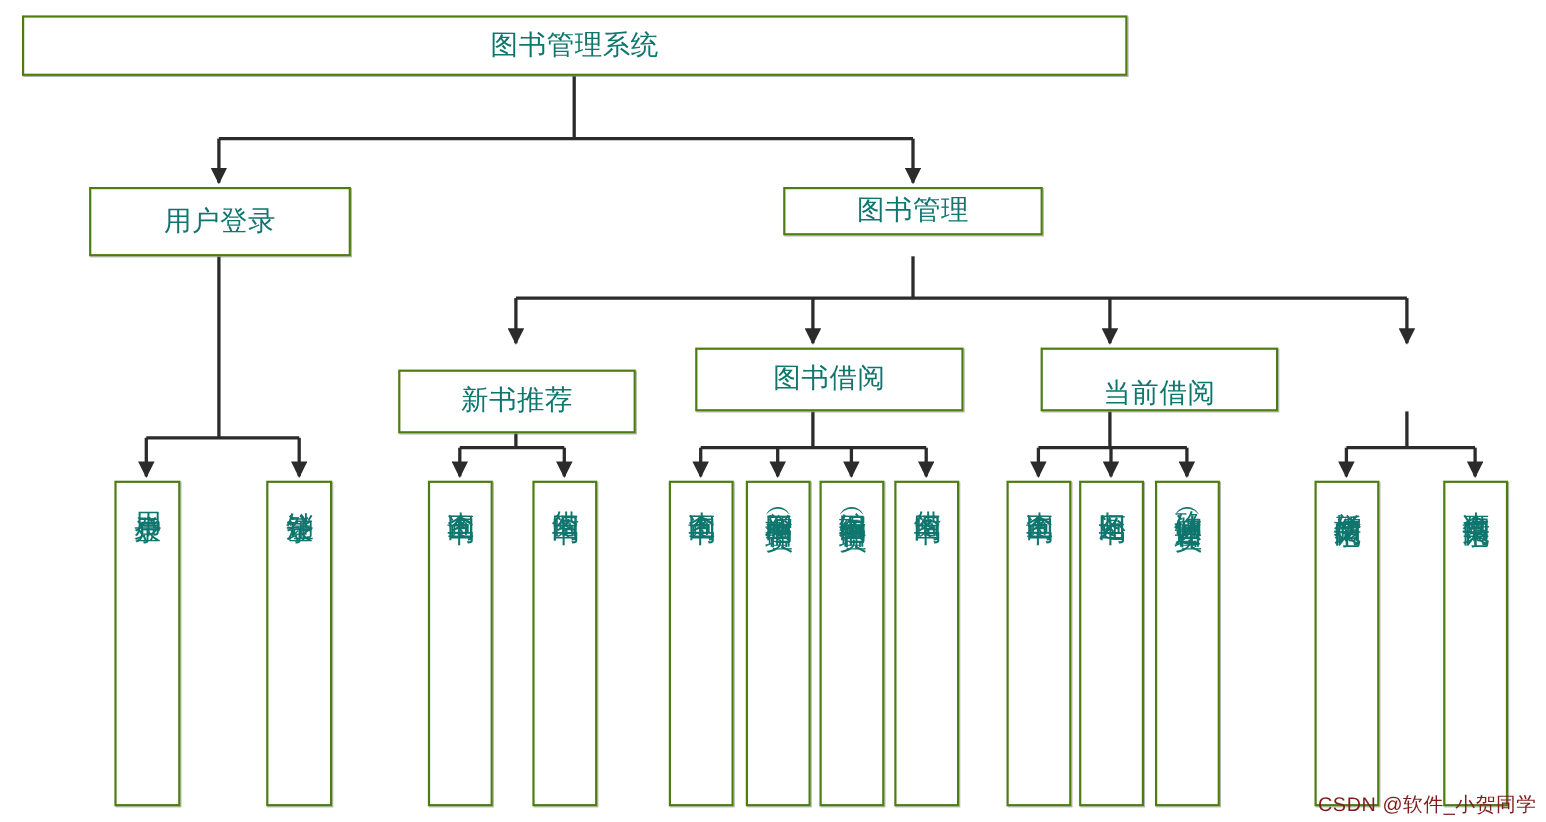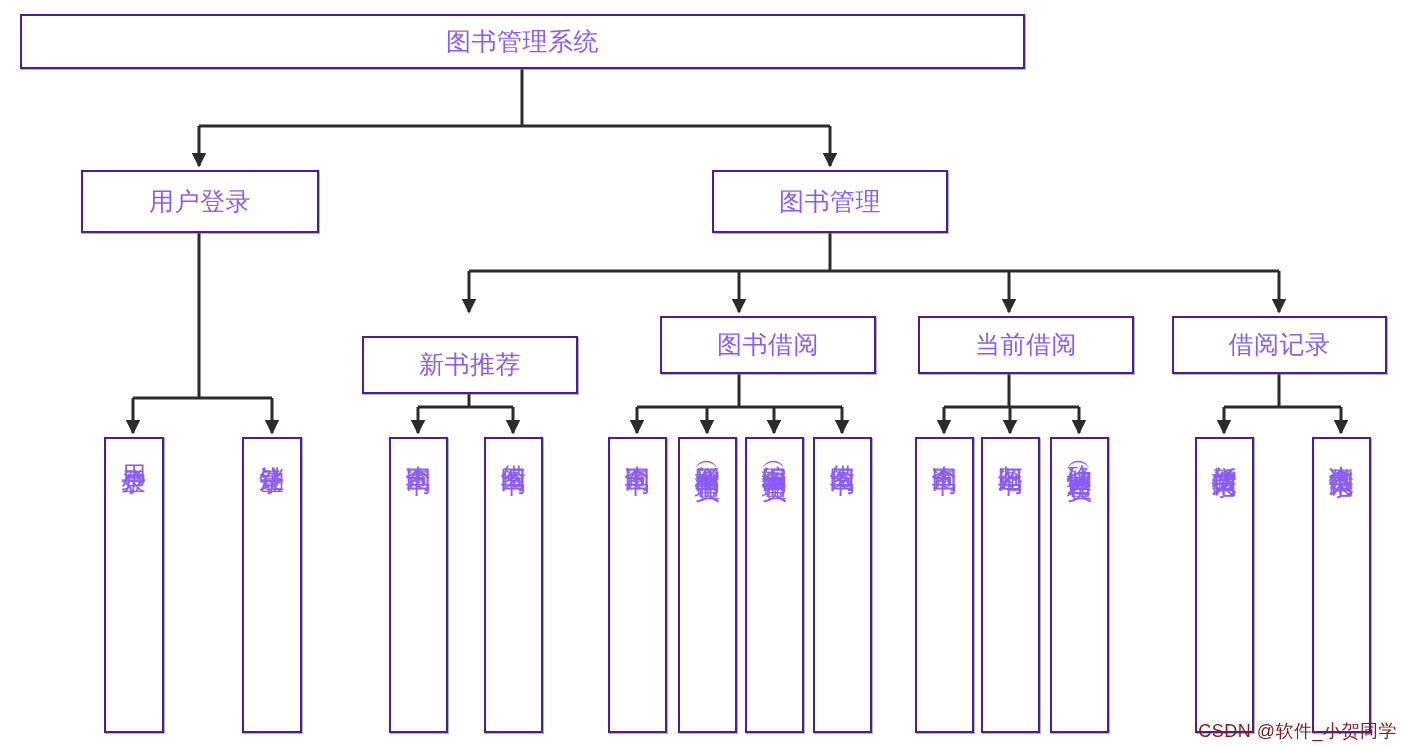--- a/index.html
+++ b/index.html
@@ -23,26 +23,26 @@
     left: 0;
     top: 0;
     width: 1405px;
     height: 747px;
     pointer-events: none;
   }
   .node {
     position: absolute;
     box-sizing: border-box;
     background: #ffffff;
-    border: 2px solid #4c1d95;
+    border: 2px solid #4d7c0f;
     box-shadow: 1px 1px 0 0 rgba(120,120,120,0.55);
     display: flex;
     align-items: center;
     justify-content: center;
-    color: #8b5cf6;
+    color: #0f766e;
   }
   .node-label {
     display: block;
     text-align: center;
     line-height: 1.18;
     white-space: nowrap;
   }
   
   .node.h .node-label {
     font-size: 25px;
@@ -133,39 +133,36 @@
   </svg>
 
   <div class="node h" id="node-root" style="left:20px; top:14px; width:1005px; height:55px;">
     <span class="node-label">图书管理系统</span>
   </div>
 
   <div class="node h" style="left:81px; top:170px; width:238px; height:63px;">
     <span class="node-label">用户登录</span>
   </div>
 
-  <div class="node h" style="left:712px; top:170px; width:236px; height:63px;">
+  <div class="node h" style="left:712px; top:170px; width:236px; height:44px;">
     <span class="node-label">图书管理</span>
   </div>
 
   <div class="node h" style="left:362px; top:316px; width:216px; height:58px;margin-top:20px;">
     <span class="node-label">新书推荐</span>
   </div>
 
-  <div class="node h" style="left:632px; top:316px; width:216px; height:58px;margin-left:28px;">
+  <div class="node h" style="left:632px; top:316px; width:244px; height:58px;">
     <span class="node-label">图书借阅</span>
   </div>
 
-  <div class="node h" style="left:918px; top:316px; width:216px; height:58px;">
+  <div class="node h" style="left:946px; top:316px; width:216px; height:58px;align-items:flex-end;">
     <span class="node-label">当前借阅</span>
   </div>
 
-  <div class="node h" style="left:1172px; top:316px; width:215px; height:58px;">
-    <span class="node-label">借阅记录</span>
-  </div>
 
   <div class="node v" style="left:104px; top:437px; width:60px; height:296px;">
     <span class="node-label">用户登录</span>
   </div>
 
   <div class="node v" style="left:242px; top:437px; width:60px; height:296px;">
     <span class="node-label">注销登录</span>
   </div>
 
   <div class="node v" style="left:389px; top:437px; width:59px; height:296px;">

